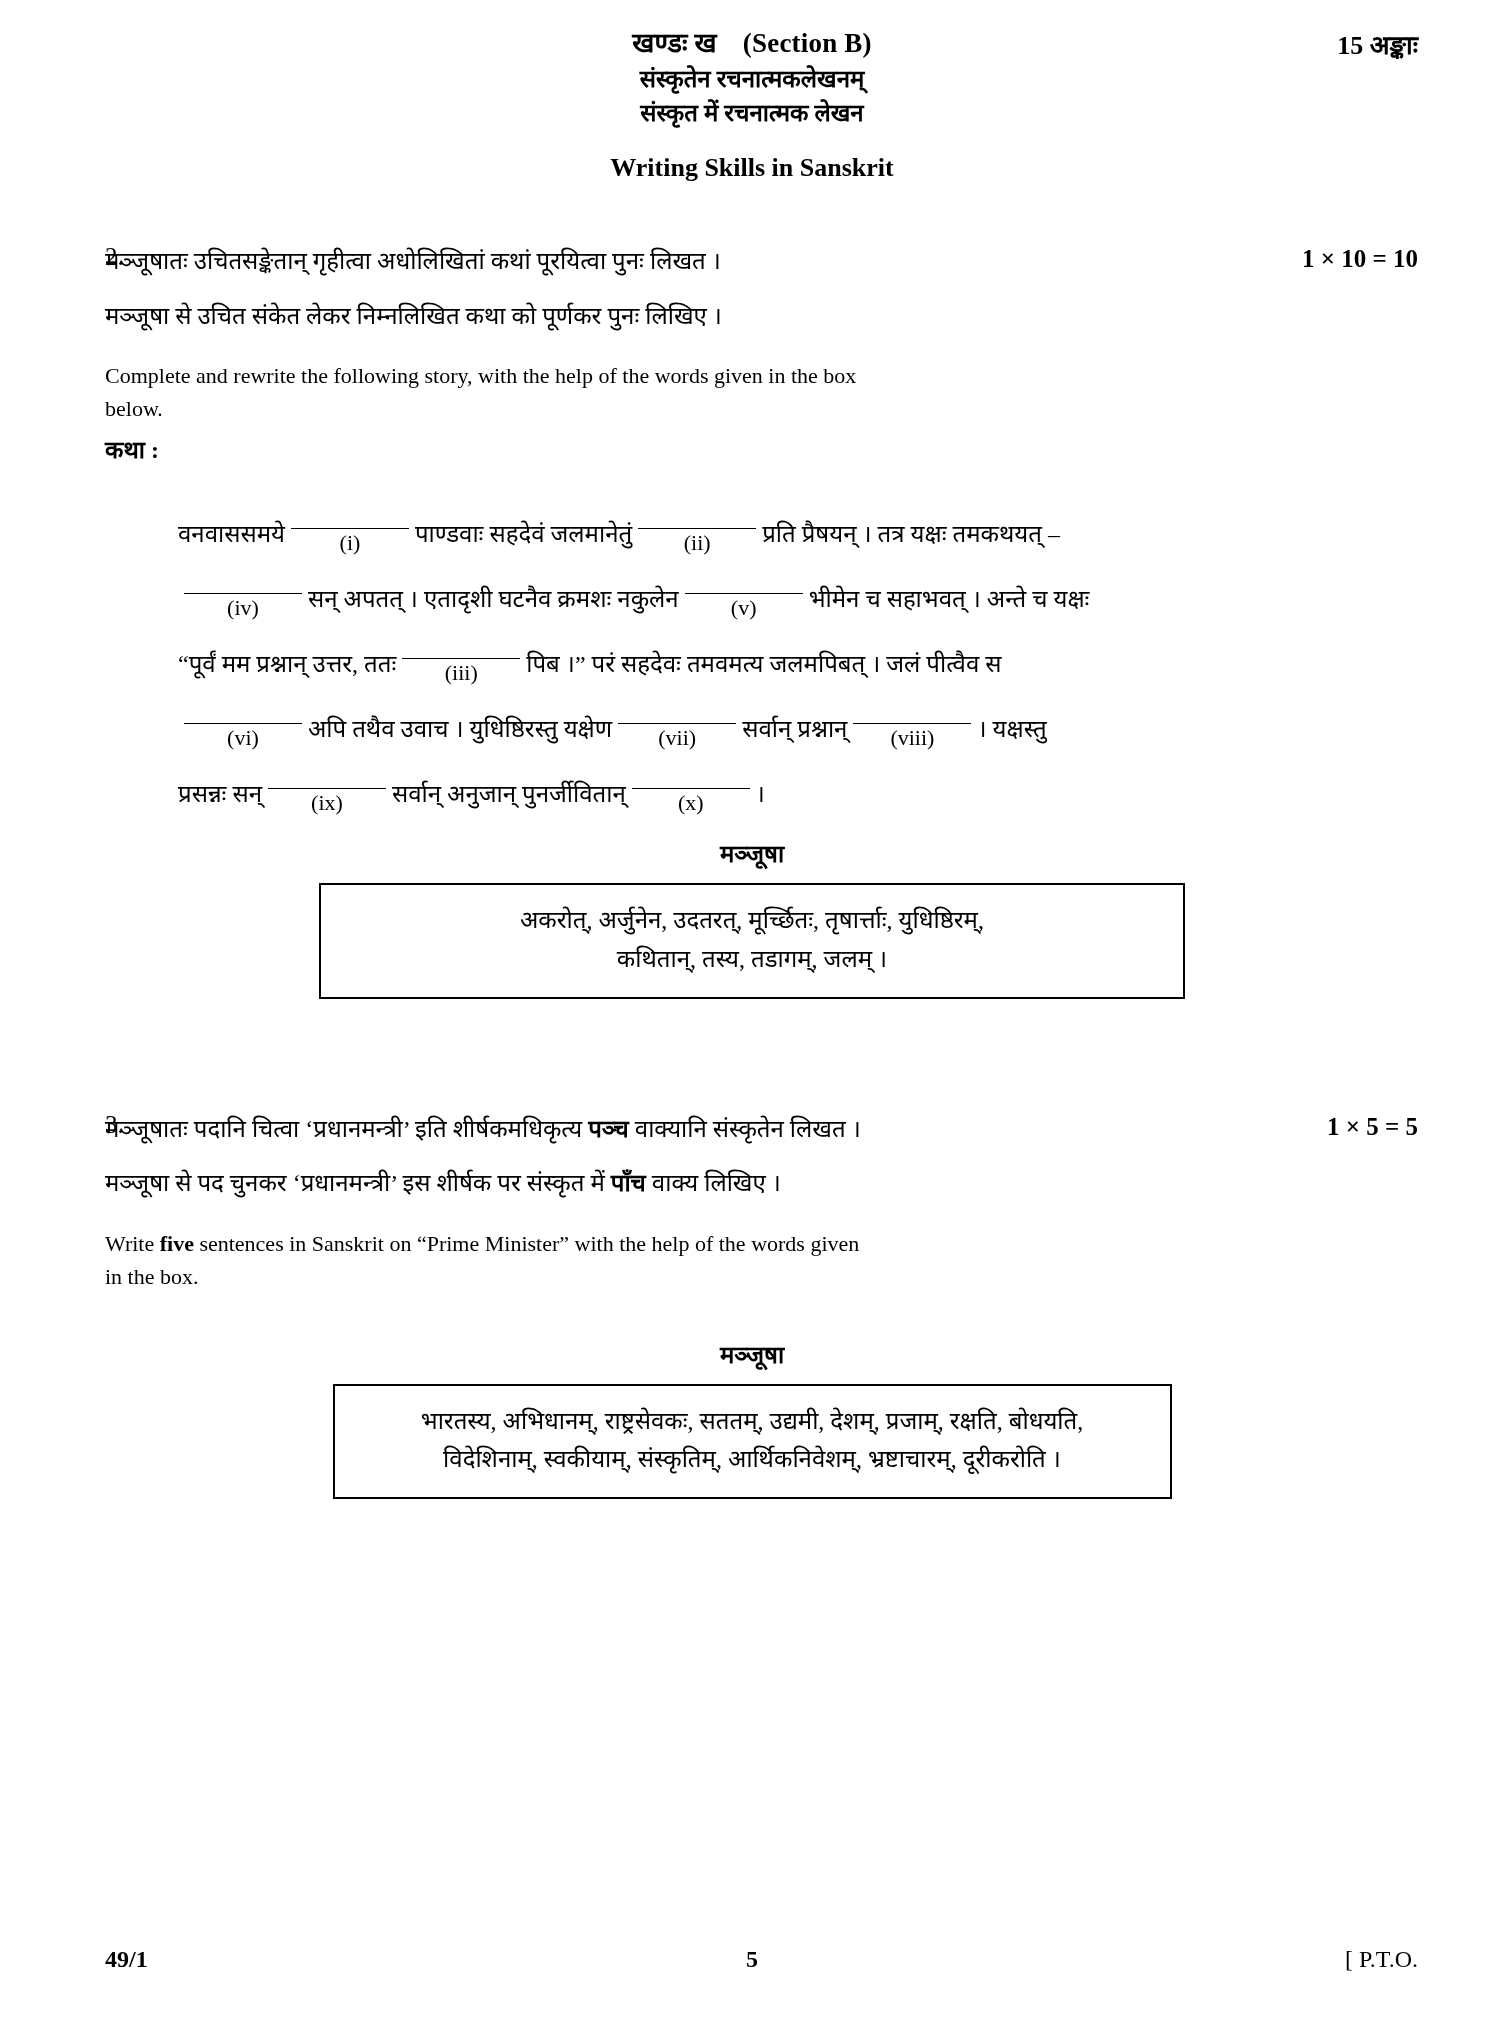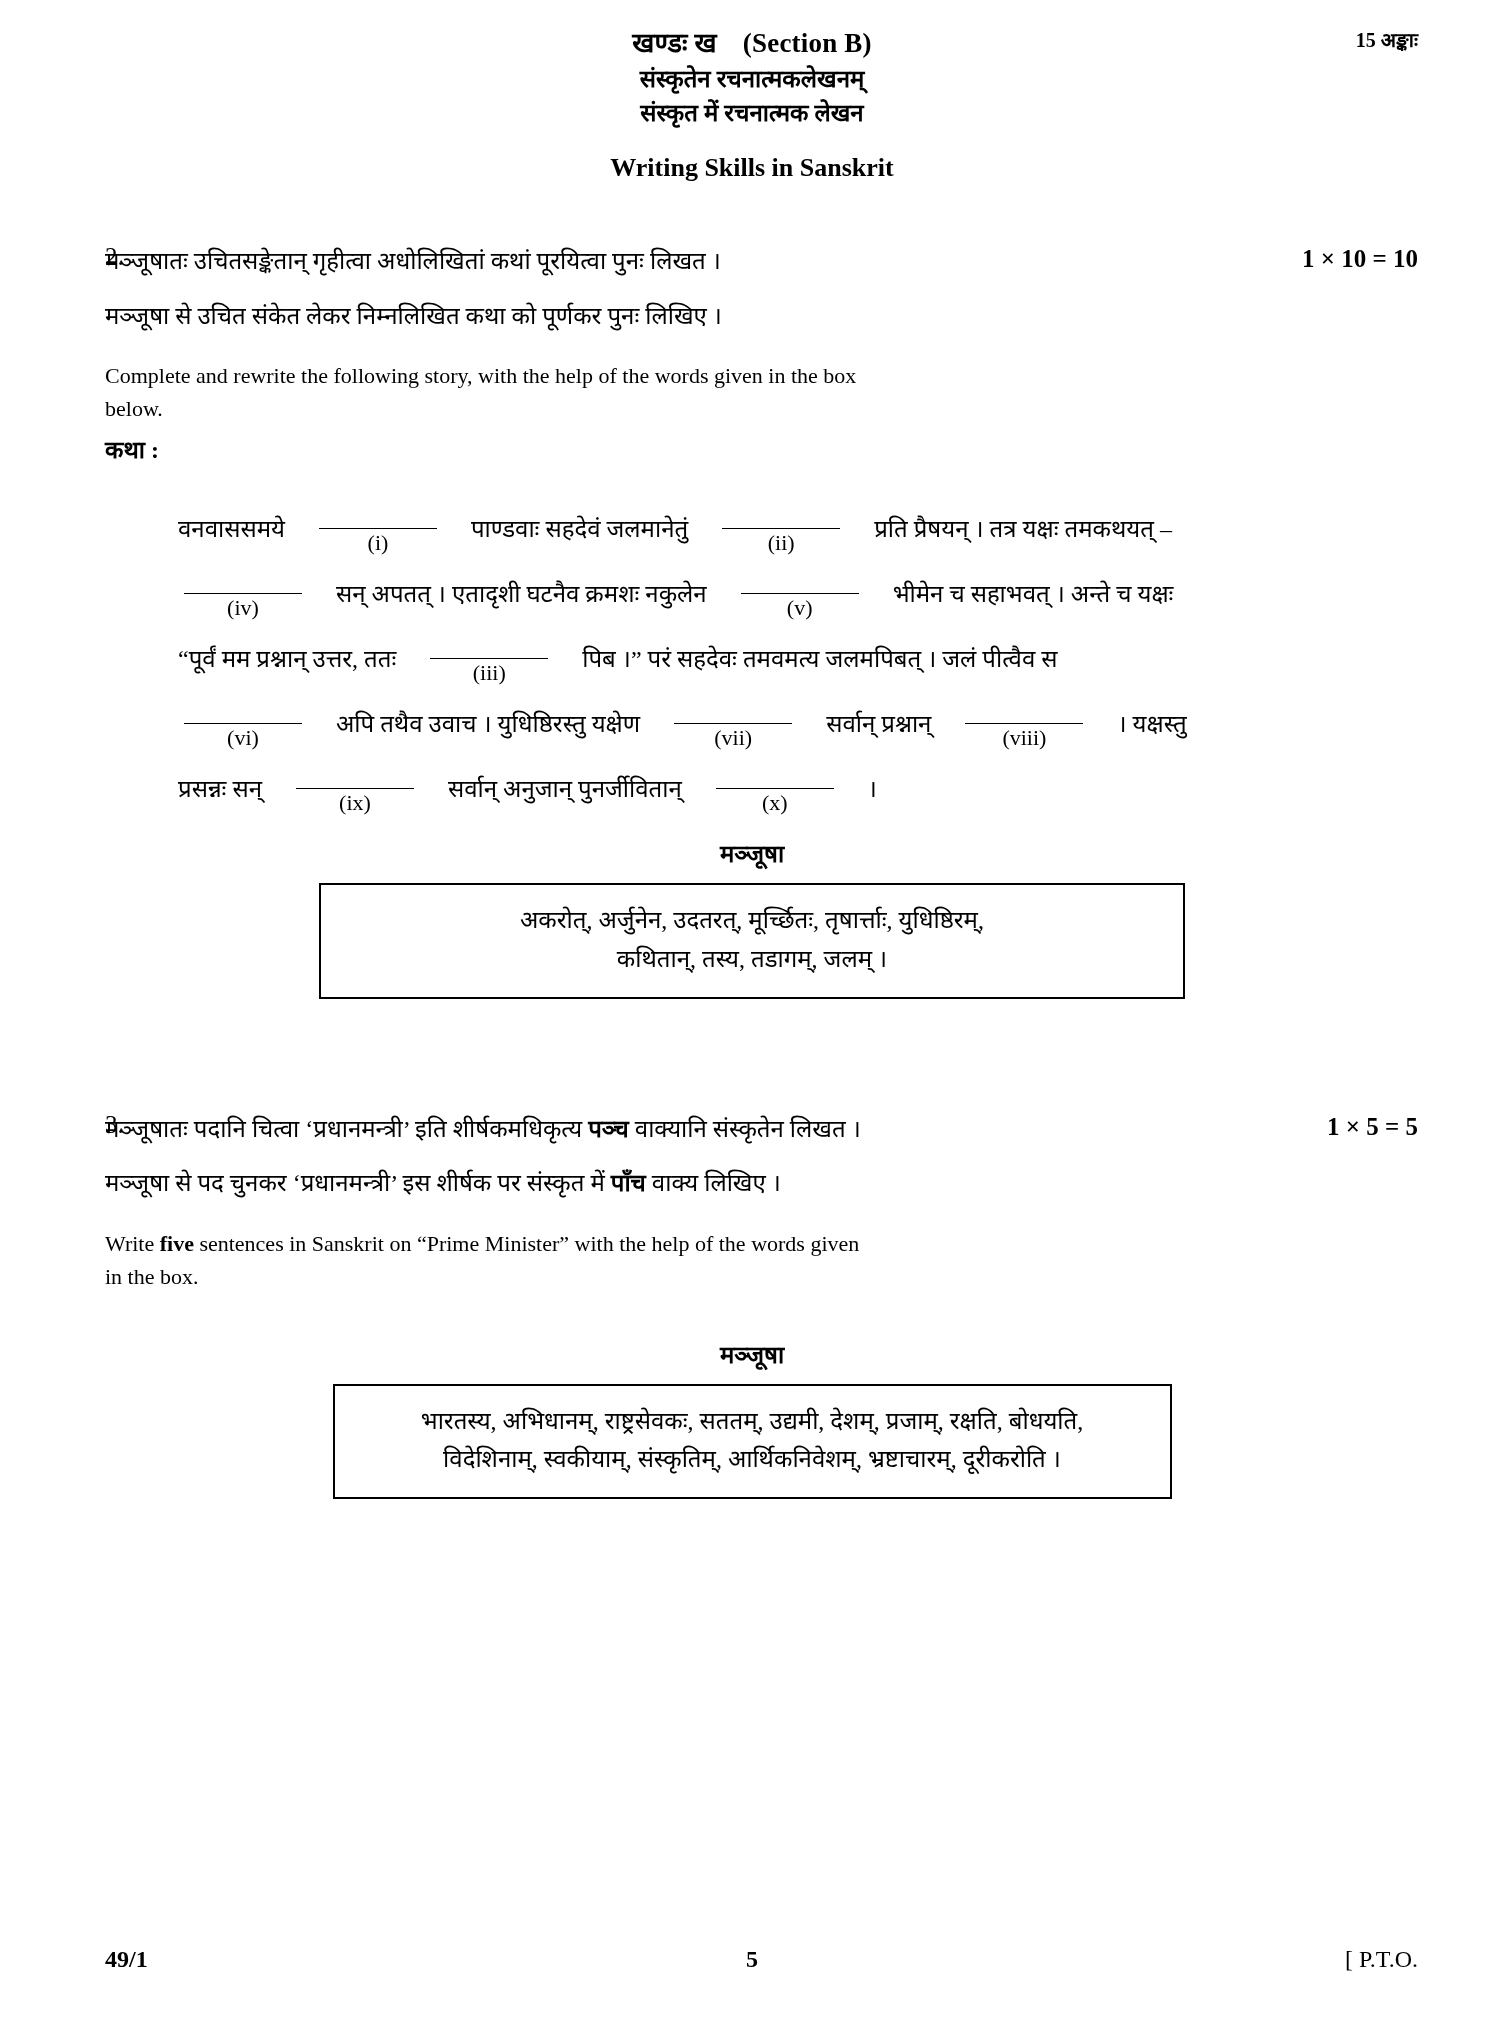--- a/index.html
+++ b/index.html
@@ -41,21 +41,21 @@
   }
   .hdr-eng {
     font-size: 26px;
     font-weight: bold;
     margin-top: 20px;
   }
   .marks-top {
     position: absolute;
     right: 86px;
     top: 26px;
-    font-size: 20px;
+    font-size: 26px;
     font-weight: bold;
   }
 
   
   .qblock {
     position: relative;
     margin-top: 0;
   }
   .qrow {
     display: flex;
@@ -91,25 +91,24 @@
   .bold-dev { font-weight: bold; }
 
   
   .story {
     padding-left: 178px;
     padding-right: 100px;
     font-size: 24px;
   }
   .story-line {
     display: flex;
-    align-items: flex-start;
+    align-items: center;
     flex-wrap: nowrap;
     margin-bottom: 22px;
     white-space: nowrap;
-    gap: 28px;
   }
   .seg { }
   .blank {
     display: inline-block;
     position: relative;
     min-width: 118px;
     text-align: center;
     vertical-align: bottom;
     margin: 0 6px;
   }

